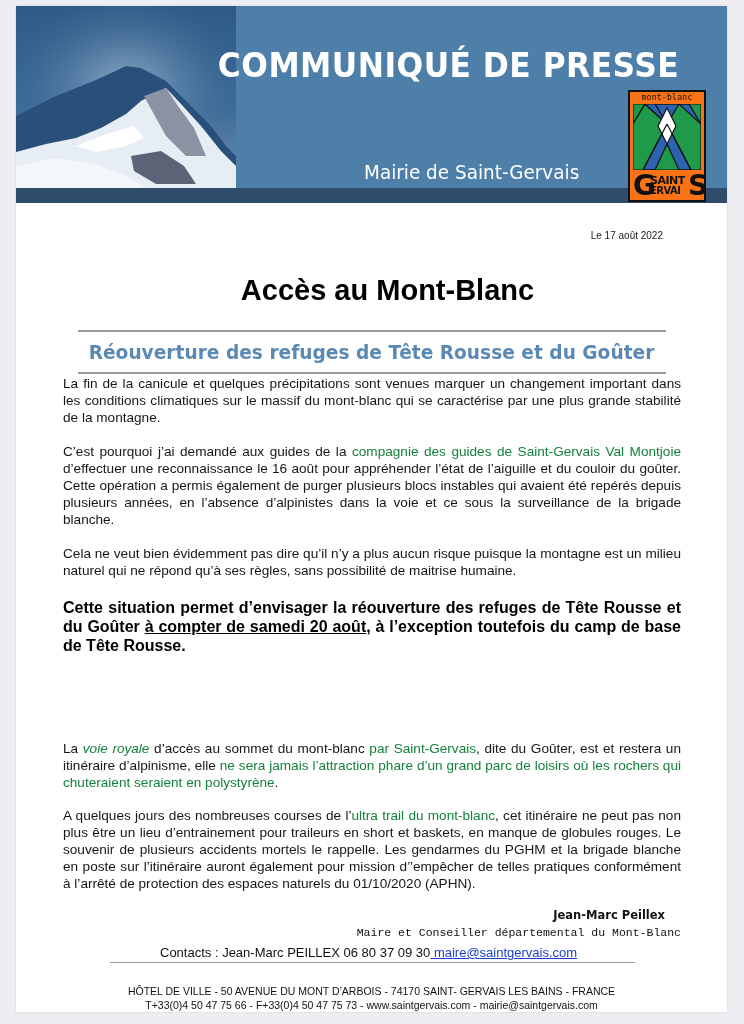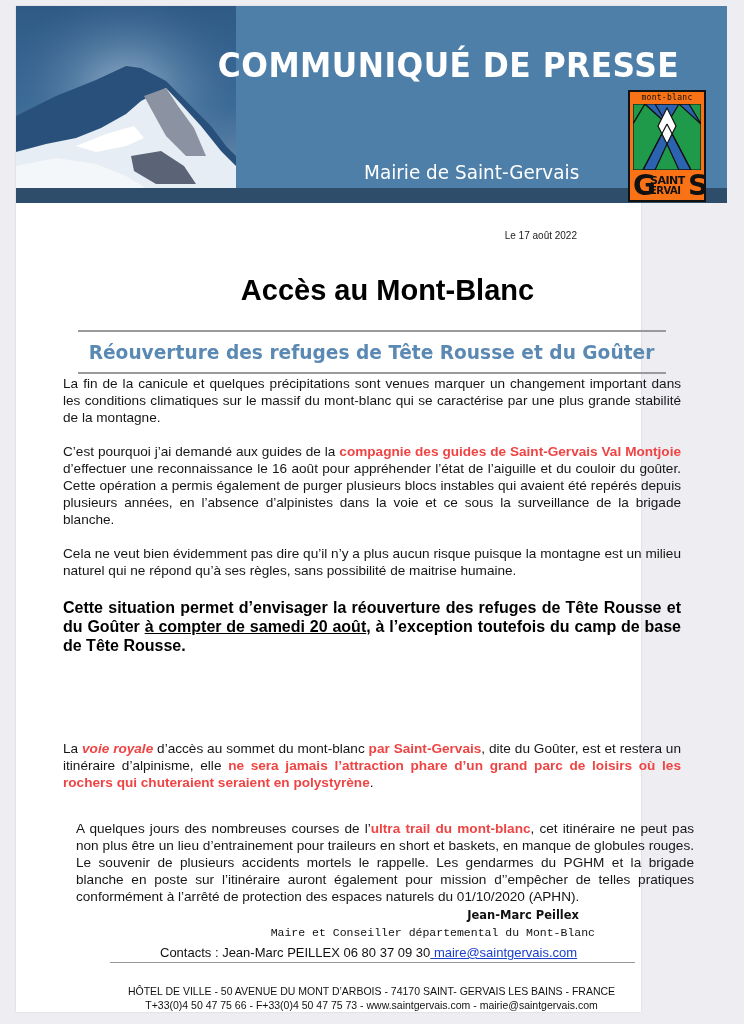--- a/index.html
+++ b/index.html
@@ -4,21 +4,21 @@
   <style>
     html, body { margin: 0; padding: 0; }
     body {
       width: 744px; height: 1024px; overflow: hidden;
       background: #eeeef2;
       font-family: "Liberation Sans", sans-serif;
       color: #111;
       position: relative;
     }
     .page {
-      position: absolute; left: 16px; top: 6px; width: 625px; height: 1006px;
+      position: absolute; left: 16px; top: 6px; width: 711px; height: 1006px;
       background: #ffffff;
       box-shadow: 0 0 2px rgba(0,0,0,0.12);
     }
     
     .header { position: absolute; left: 0; top: 0; width: 711px; height: 197px; }
     .header-blue { position: absolute; left: 0; top: 0; width: 711px; height: 182px; background: #4d7fa9; }
     .photo {
       position: absolute; left: 0; top: 0; width: 220px; height: 182px; overflow: hidden;
       background: linear-gradient(180deg, #2f5a86 0%, #3b6a96 55%, #6f8fb0 100%);
     }
@@ -61,21 +61,21 @@
     .rule { position: absolute; left: 62px; width: 588px; height: 2px; background: #9a9a9a; }
     .subtitle {
       position: absolute; left: 0; width: 711px; top: 334px; text-align: center;
       font-family: "DejaVu Sans", sans-serif; font-size: 20px; font-weight: bold; color: #5a89b3;
       transform: scaleX(0.93); transform-origin: center;
     }
     .para {
       position: absolute; left: 47px; width: 618px;
       font-size: 13.6px; line-height: 17px; text-align: justify; color: #161616;
     }
-    .para b { font-weight: bold; color: #ef4444; }
+    .para b { font-weight: normal; color: #15803d; }
     .para.big { font-size: 16px; line-height: 19px; font-weight: bold; color: #000; }
     .para.big u { text-decoration: underline; }
     .sig-name { position: absolute; right: 62px; top: 902px; font-family: "DejaVu Sans", sans-serif; font-weight: bold; font-size: 11.5px; color: #111; }
     .sig-role { position: absolute; right: 46px; top: 920px; font-family: Liberation Mono, monospace; font-size: 11.5px; color: #111; }
     .contacts { position: absolute; left: 144px; top: 939px; font-size: 13px; color: #111; white-space: nowrap; }
     .contacts a { color: #1a3fcc; text-decoration: underline; }
     .rule-thin { position: absolute; left: 94px; width: 525px; top: 956px; height: 1px; background: #999; }
     .footer { position: absolute; left: 0; width: 711px; text-align: center; font-size: 10.5px; color: #111; margin-top: 18px; }
   </style>
 </head>
@@ -149,21 +149,21 @@
 
   <p class="para big" style="top:592px; margin:0;">
     <span>Cette situation permet d’envisager la réouverture des refuges de Tête Rousse et du Goûter </span><u>à compter de samedi 20 août</u><span>, à l’exception toutefois du camp de base de Tête Rousse.</span>
   </p>
 
 
   <p class="para" style="top:734px; margin:0;">
     <span>La </span><b><i>voie royale</i></b><span> d’accès au sommet du mont-blanc </span><b>par Saint-Gervais</b><span>, dite du Goûter, est et restera un itinéraire d’alpinisme, elle </span><b>ne sera jamais l’attraction phare d’un grand parc de loisirs où les rochers qui chuteraient seraient en polystyrène</b><span>.</span>
   </p>
 
-  <p class="para" style="top:801px; margin:13px;">
+  <p class="para" style="top:801px; margin:0;">
     <span>A quelques jours des nombreuses courses de l’</span><b>ultra trail du mont-blanc</b><span>, cet itinéraire ne peut pas non plus être un lieu d’entrainement pour traileurs en short et baskets, en manque de globules rouges. Le souvenir de plusieurs accidents mortels le rappelle. Les gendarmes du PGHM et la brigade blanche en poste sur l’itinéraire auront également pour mission d’’empêcher de telles pratiques conformément à l’arrêté de protection des espaces naturels du 01/10/2020 (APHN).</span>
   </p>
 
   <div class="sig-name">Jean-Marc Peillex</div>
   <div class="sig-role">Maire et Conseiller départemental du Mont-Blanc</div>
 
   <div class="contacts">
     <span>Contacts : Jean-Marc PEILLEX 06 80 37 09 30</span><a> maire@saintgervais.com</a>
   </div>
   <div class="rule-thin"></div>

